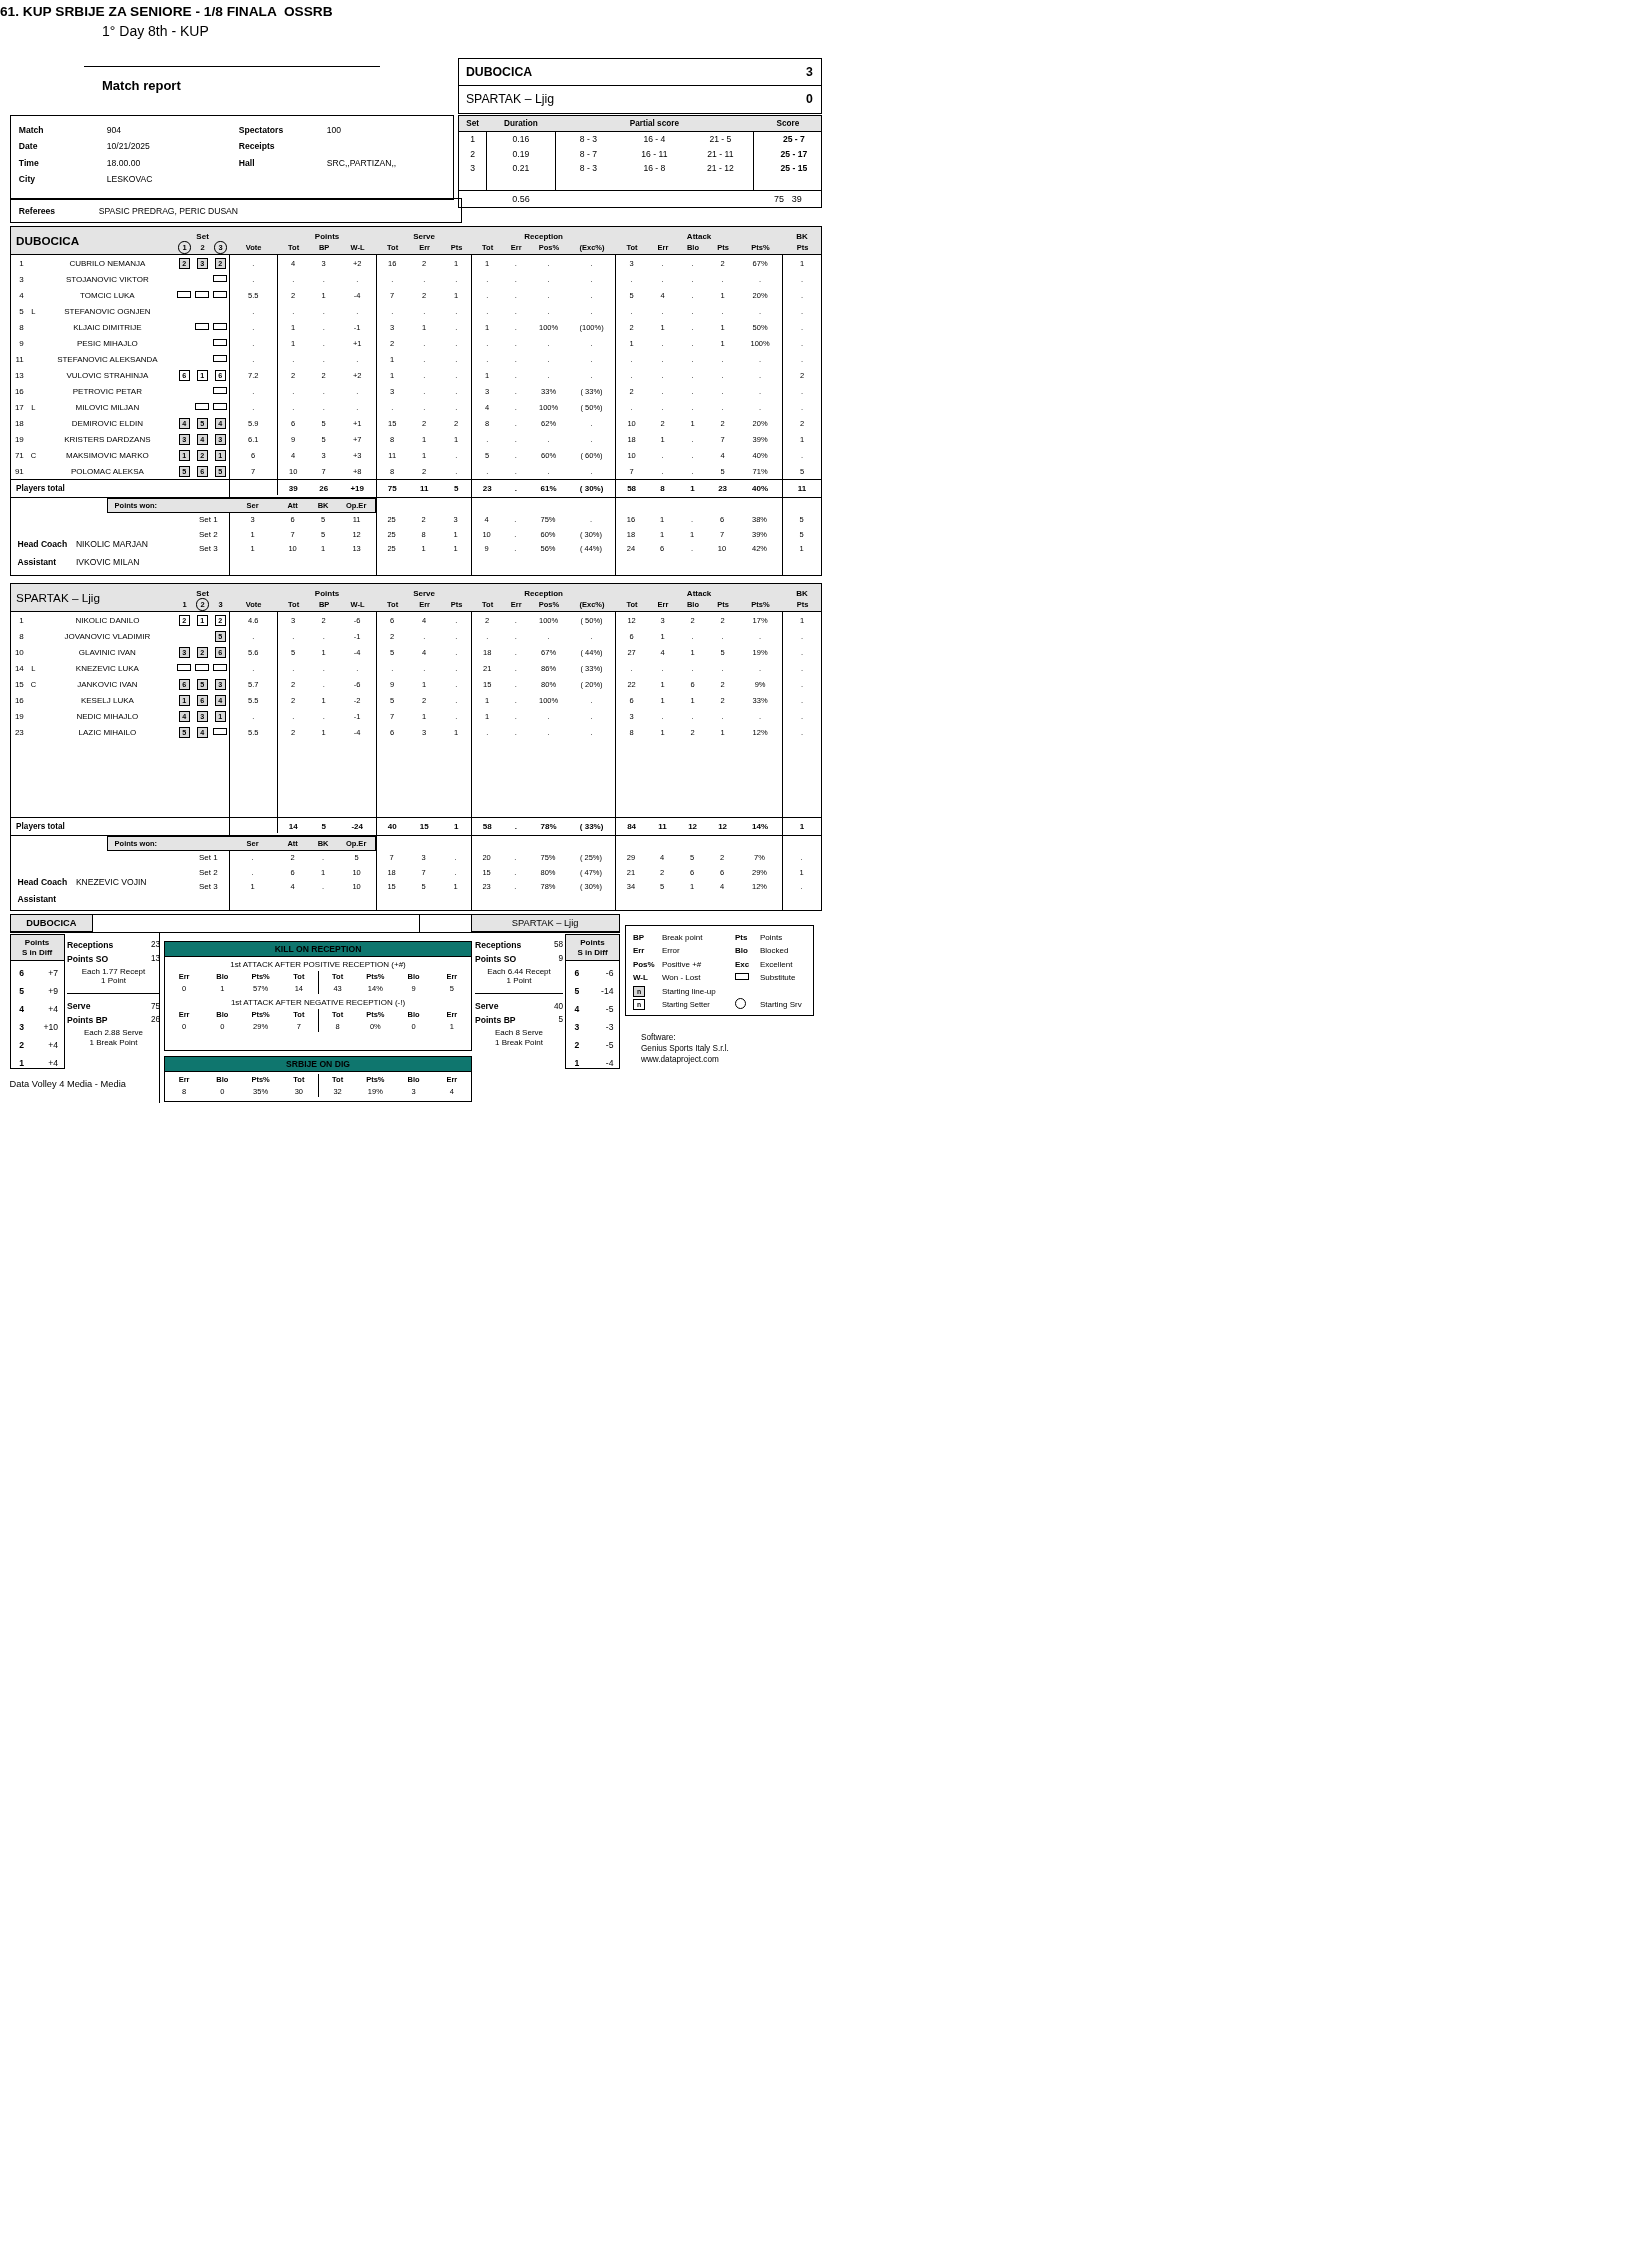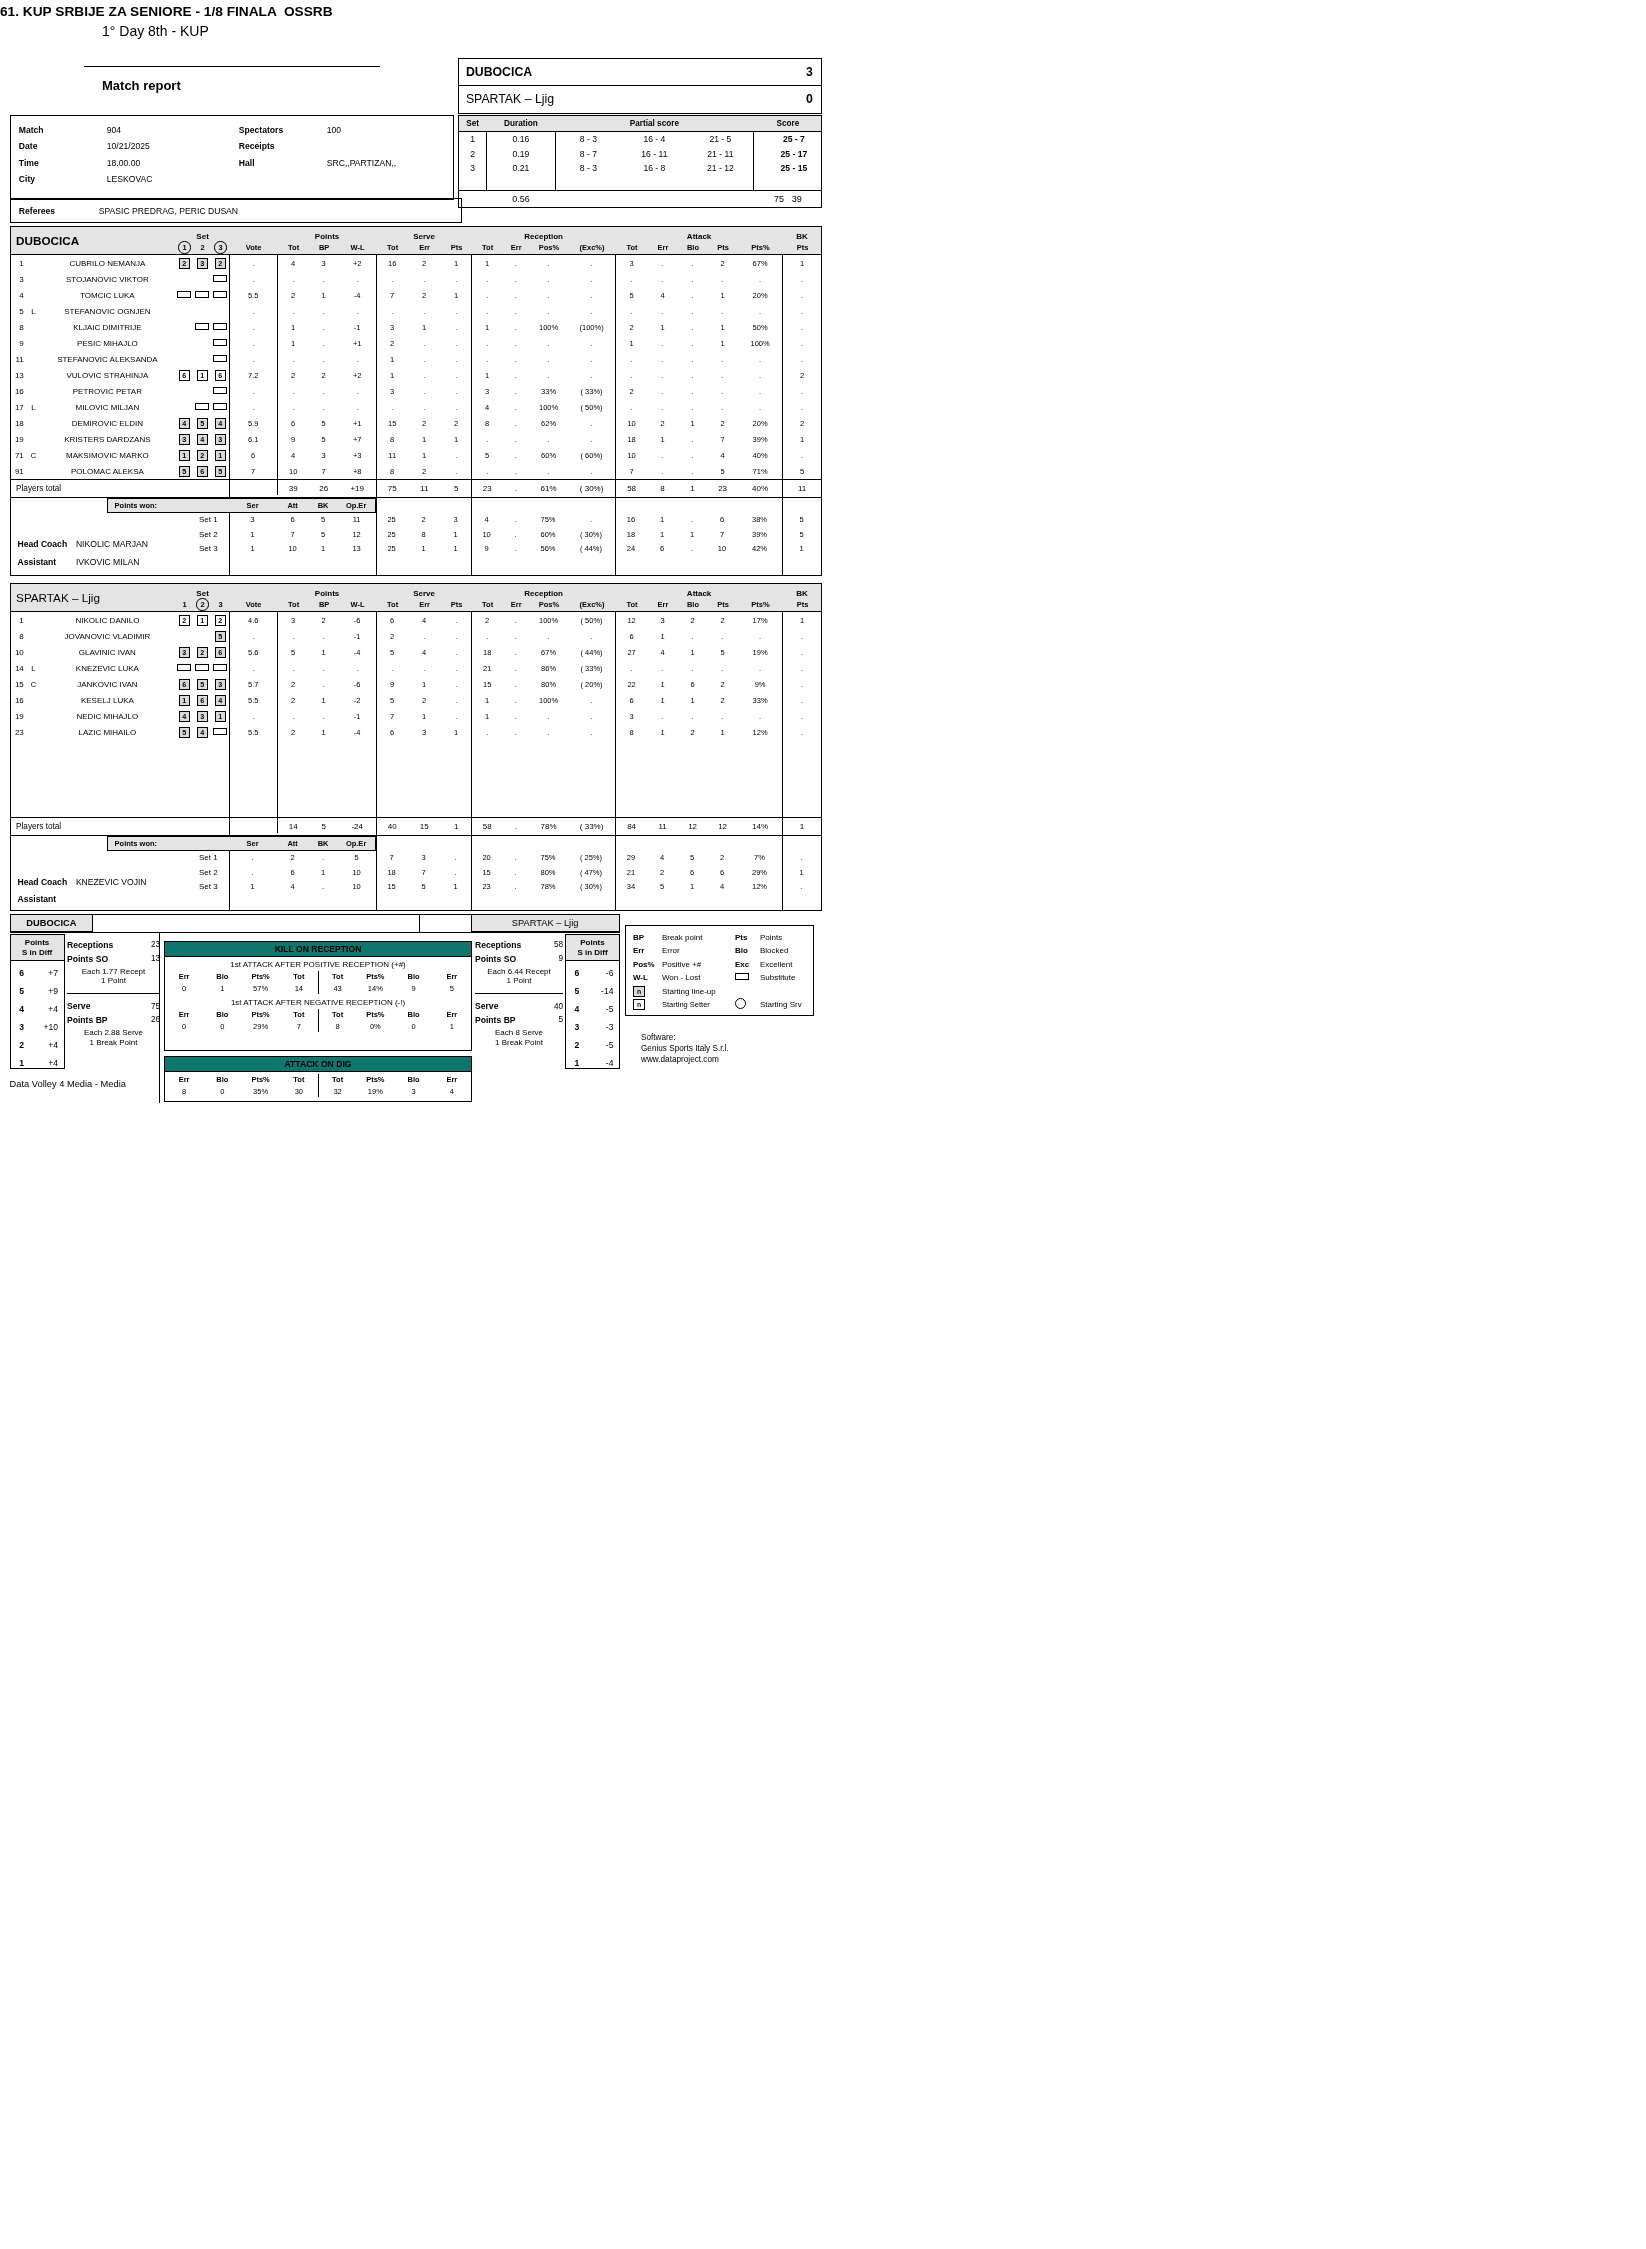--- a/index.html
+++ b/index.html
@@ -50,21 +50,21 @@
   .c{text-align:center;}
   .num{text-align:right;padding-right:4.8px;font-size:8px;}
   .role{text-align:center;}
   .pname{text-align:center;padding-left:1.4px;font-size:8px;}
   .sbox{display:inline-flex;min-width:9px;height:9.6px;border:0.7px solid #000;align-items:center;justify-content:center;
         font-weight:bold;font-size:7.2px;background:#fff;}
   .sbox.lineup{background:#d9d9d9;}
   .sbox.setter{background:#fff;}
   .sbox.sub{height:4.8px;min-width:11.7px;}
   .sbox.none{border:none;visibility:hidden;}
-  .trow.total{height:17px;border-top:1.4px solid #000;border-bottom:1.4px solid #000;font-weight:normal;font-size:8px;}
+  .trow.total{height:17px;border-top:1.4px solid #000;border-bottom:1.4px solid #000;font-weight:bold;font-size:8px;}
   .trow.total .lab{grid-column:1/7;text-align:left;padding-left:5.5px;font-size:8.2px;}
   .subsec{position:relative;}
   .pwh{display:grid;grid-template-columns:96px 122px 48px 32px 29px 38px 1fr;height:14.4px;align-items:stretch;font-size:7.5px;font-weight:bold;}
   .band{background:#e4e4e4;border-top:0.7px solid #000;border-bottom:0.7px solid #000;display:flex;align-items:center;
         justify-content:center;position:relative;z-index:1;}
   .band.l{justify-content:flex-start;padding-left:7px;border-left:0.7px solid #000;}
   .band.r{border-right:0.7px solid #000;}
   .pwrow{display:grid;grid-template-columns:96px 122px 48px 32px 29px 38px 32px 32px 32px 30px 27.4px 38px 48px 32px 30px 30px 30px 45px 39px;
          height:14.4px;align-items:center;font-size:7.5px;}
   .pwlabel{grid-column:1/3;text-align:right;padding-right:11px;font-size:8px;}
@@ -1193,21 +1193,21 @@
     <div>29%</div>
     <div>7</div>
     <div class="mid">8</div>
     <div>0%</div>
     <div>0</div>
     <div>1</div>
   </div>
 </div>
 
 <div class="kbox" style="left:164px;top:1056px;width:306px;height:44px">
-  <div class="ktitle">ATTACK ON DIG</div>
+  <div class="ktitle">SRBIJE ON DIG</div>
   <div class="krow khdr" style="margin-top:2.1px">
     <div>Err</div>
     <div>Blo</div>
     <div>Pts%</div>
     <div>Tot</div>
     <div class="mid">Tot</div>
     <div>Pts%</div>
     <div>Blo</div>
     <div>Err</div>
   </div>

